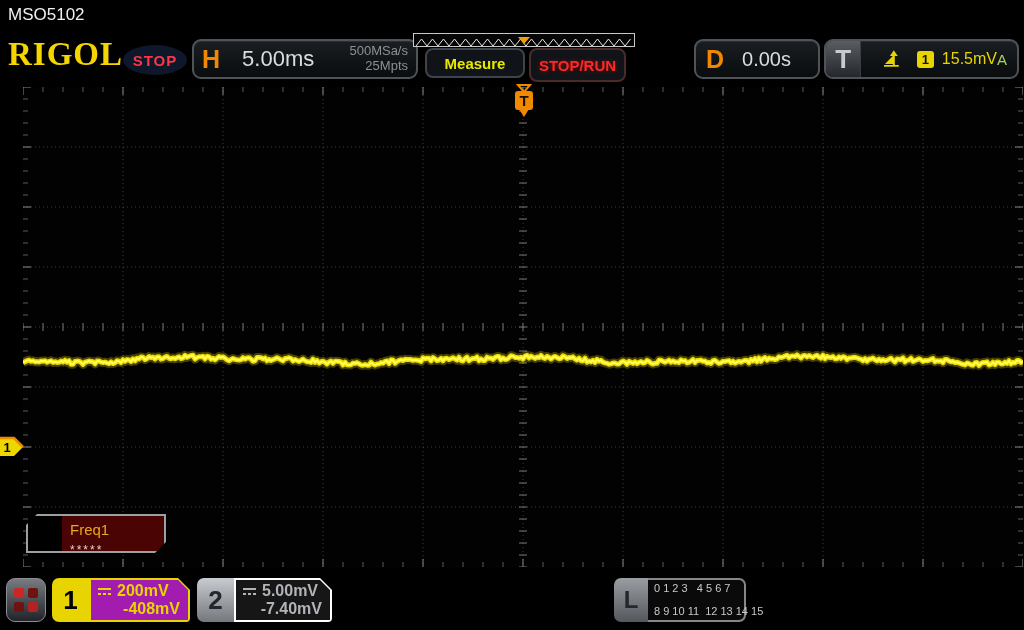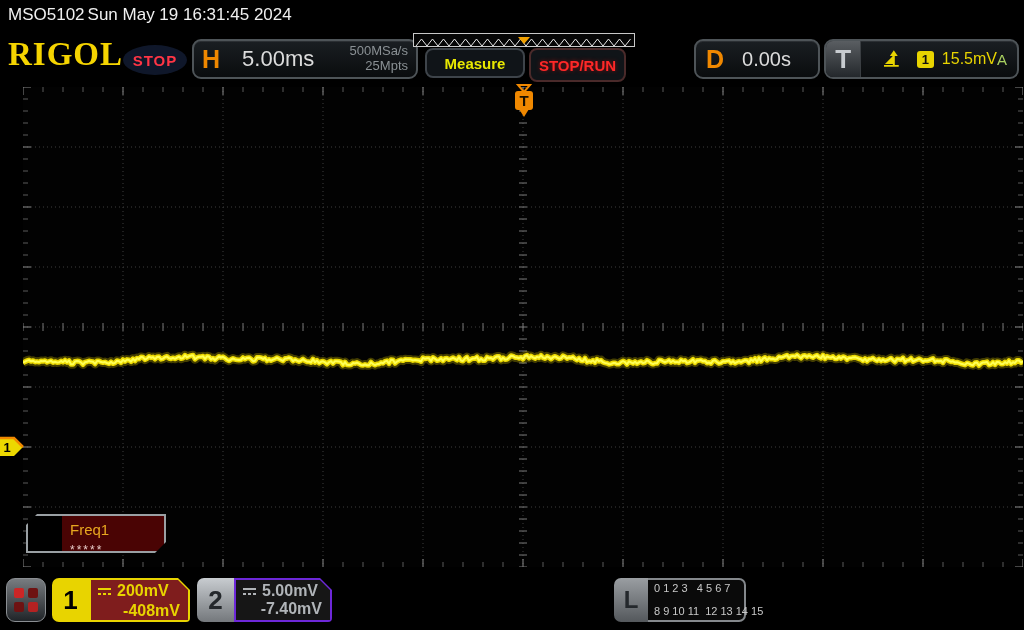--- a/index.html
+++ b/index.html
@@ -72,43 +72,42 @@
   .ch-body { position:relative; height:100%; }
   .ch-inner { position:absolute; inset:2px;
               clip-path:polygon(0 0,calc(100% - 10px) 0,100% 10px,100% 100%,0 100%);
               padding:2px 8px 0 6px; display:flex; flex-direction:column; }
   .ch-line1 { display:flex; align-items:center; gap:5px; font-size:16px; font-weight:600; }
   .ch-line2 { text-align:right; font-size:16px; font-weight:600; margin-top:0px; }
   #ch1-block { left:52px; width:138px; }
   #ch1-block .ch-tab { background:#e8d400; color:#000; }
   #ch1-body { width:101px; background:#e8d400; border-radius:0 4px 4px 0;
               clip-path:polygon(0 0,calc(100% - 12px) 0,100% 12px,100% 100%,0 100%); }
-  #ch1-body .ch-inner { background:#7f1d1d; color:#e8d400;justify-content:space-between; }
+  #ch1-body .ch-inner { background:#a21caf; color:#e8d400; }
   #ch2-block { left:197px; width:135px; }
   #ch2-block .ch-tab { background:linear-gradient(#c8ccd0,#74787c); color:#24282c; }
-  #ch2-body { width:98px; background:#6d28d9; border-radius:0 4px 4px 0;
+  #ch2-body { width:98px; background:#ffffff; border-radius:0 4px 4px 0;
               clip-path:polygon(0 0,calc(100% - 12px) 0,100% 12px,100% 100%,0 100%); }
   #ch2-body .ch-inner { background:#161616; color:#b0b4b8; }
   .dc-icon { flex:0 0 auto; }
 
   #l-block { left:614px; top:8px; height:44px; display:flex; }
   #l-tab { width:34px; height:100%; background:linear-gradient(#9a9ea2,#54585c);
            display:flex; align-items:center; justify-content:center; color:#24282c;
            font-size:24px; font-weight:bold; border-radius:7px 0 0 7px; }
   #l-body { width:98px; background:#0a0a0a; border:2px solid #84888c; border-left:none;
             border-radius:0 7px 7px 0; color:#c8c8c8; font-size:11px; line-height:1.55;
             display:flex; flex-direction:column; justify-content:space-between; padding-left:6px; }
   #l-body div { white-space:pre; }
 </style>
 </head>
 <body>
 
 <div id="top-bar" class="abs">
   <span>MSO5102</span>
-  <span>Sun May 19 16:31:45 2024</span>
 </div>
 
 <div id="logo" class="abs">RIGOL</div>
 <div id="stop-badge" class="abs">STOP</div>
 
 <div id="h-panel" class="abs hdr-panel">
   <span class="hdr-letter">H</span>
   <span id="h-timebase">5.00ms</span>
   <span id="h-acq">
     <div>500MSa/s</div>

